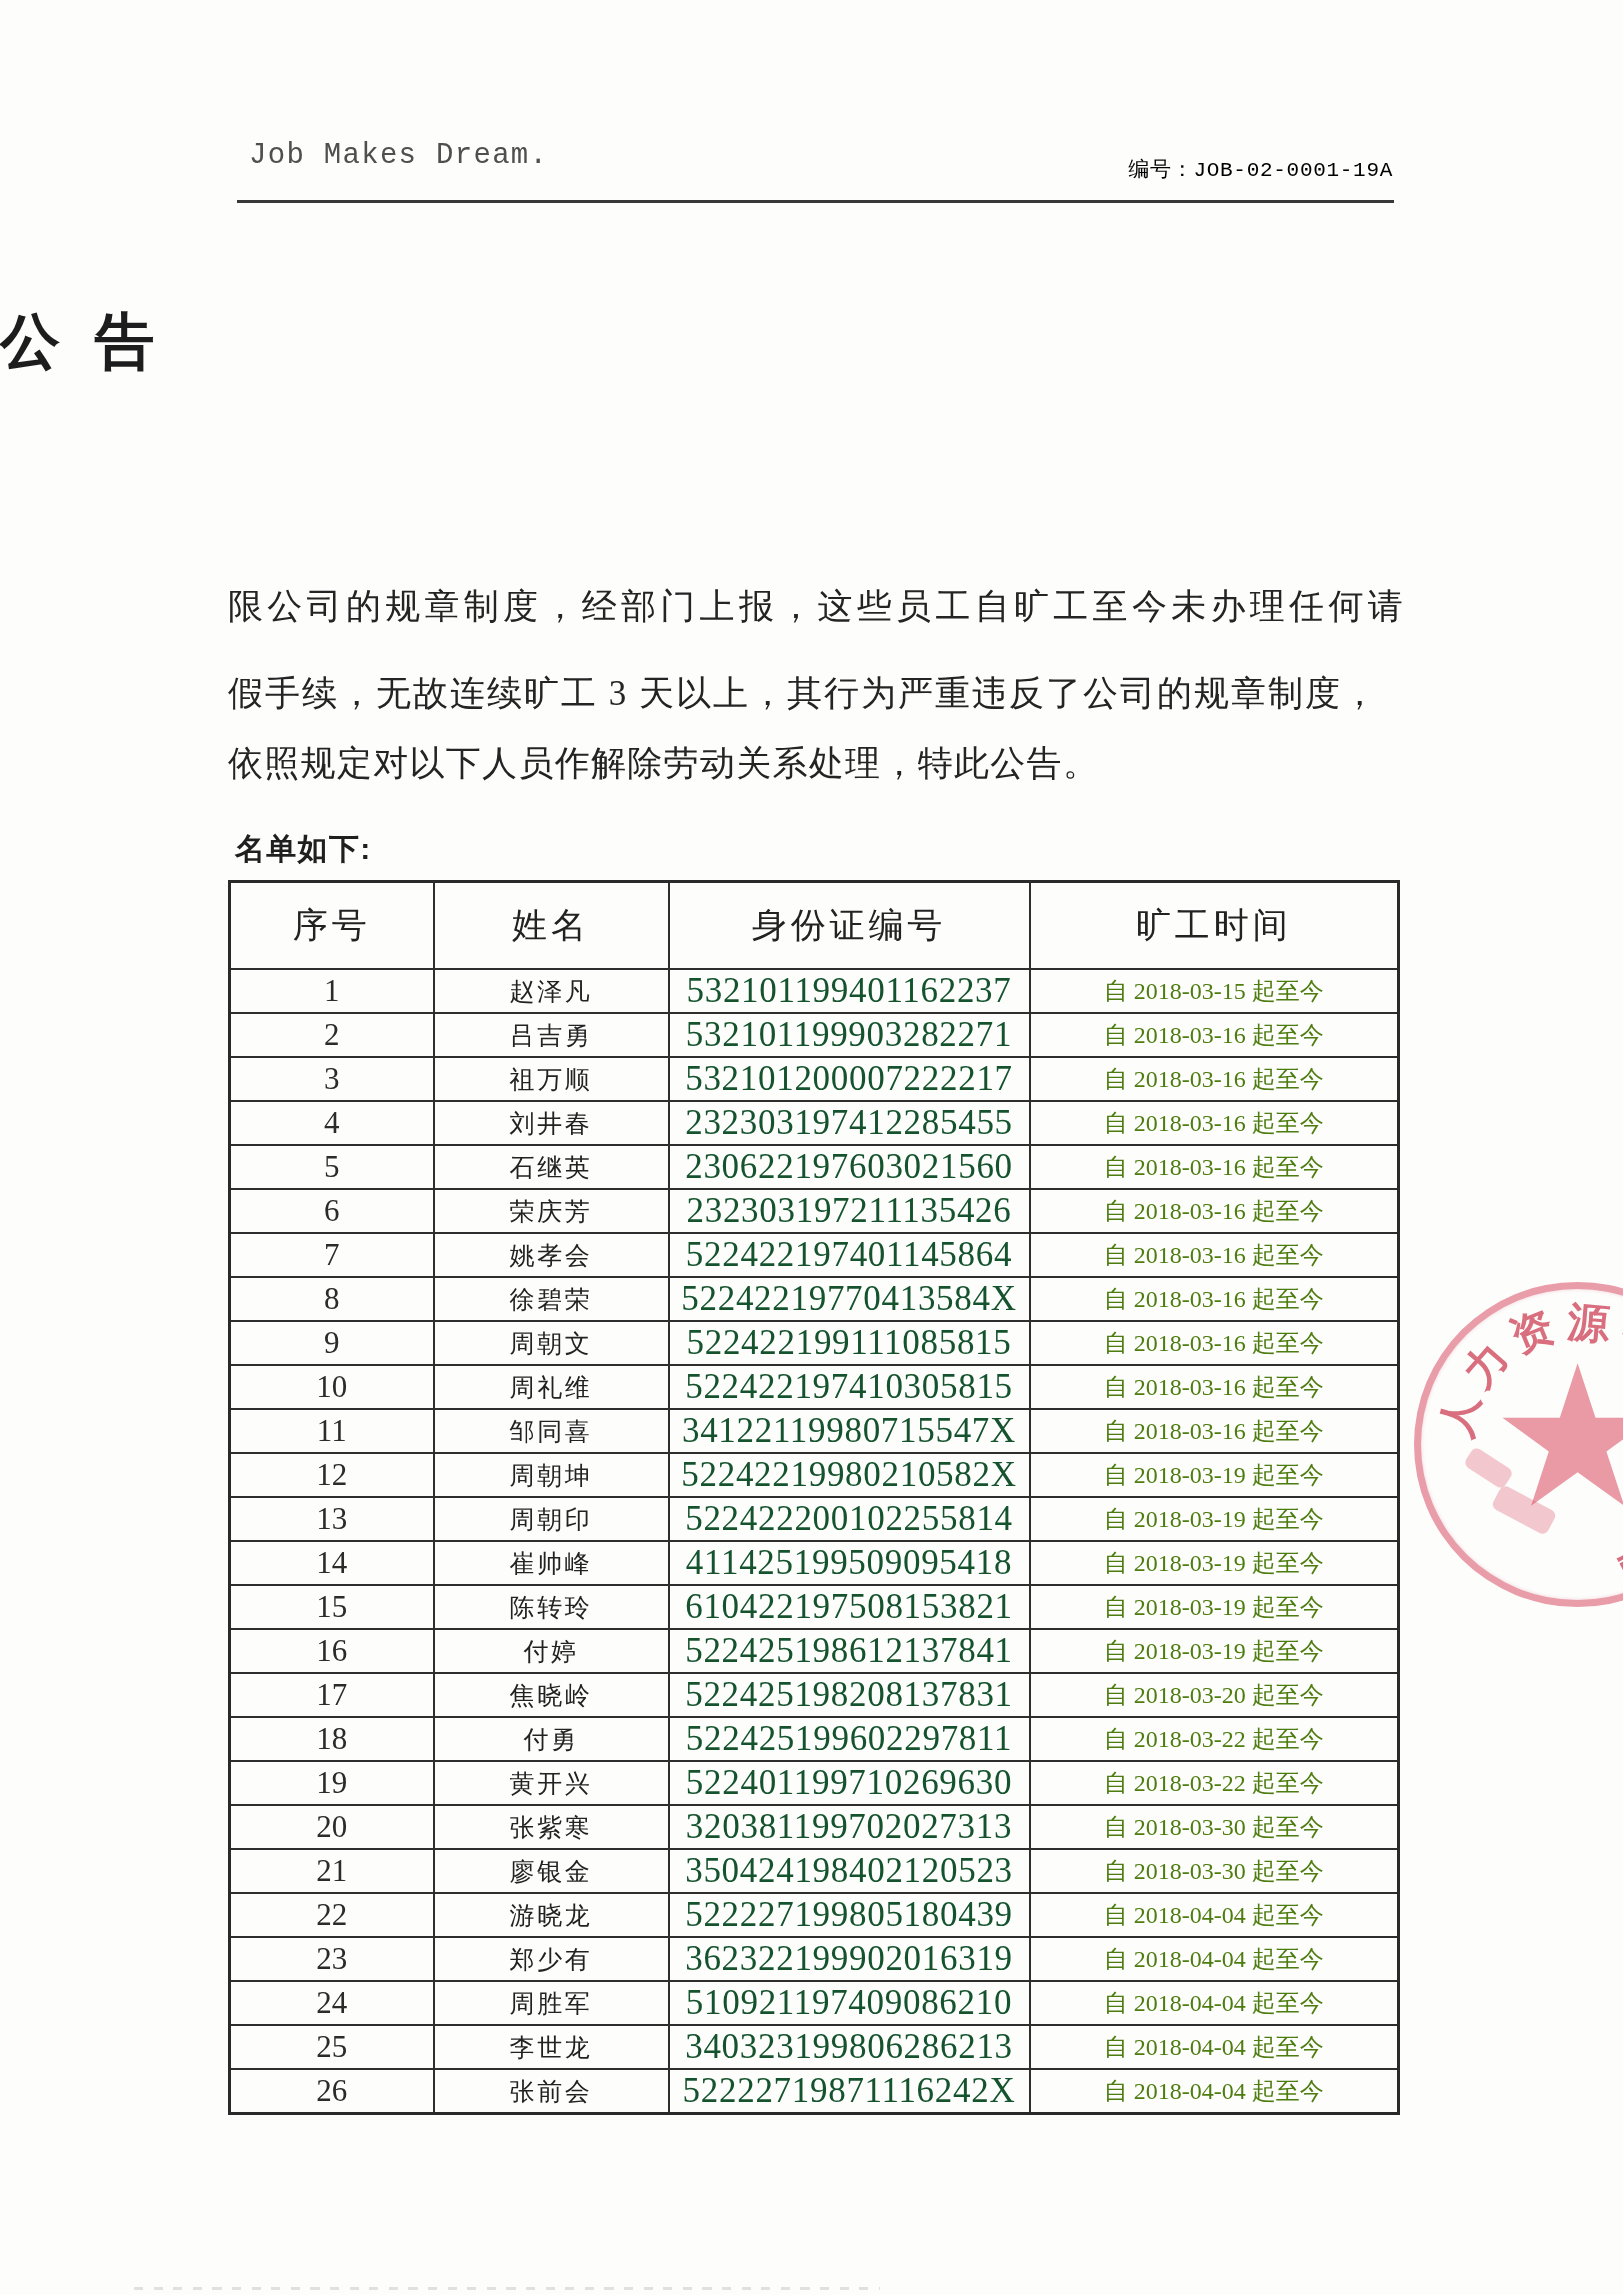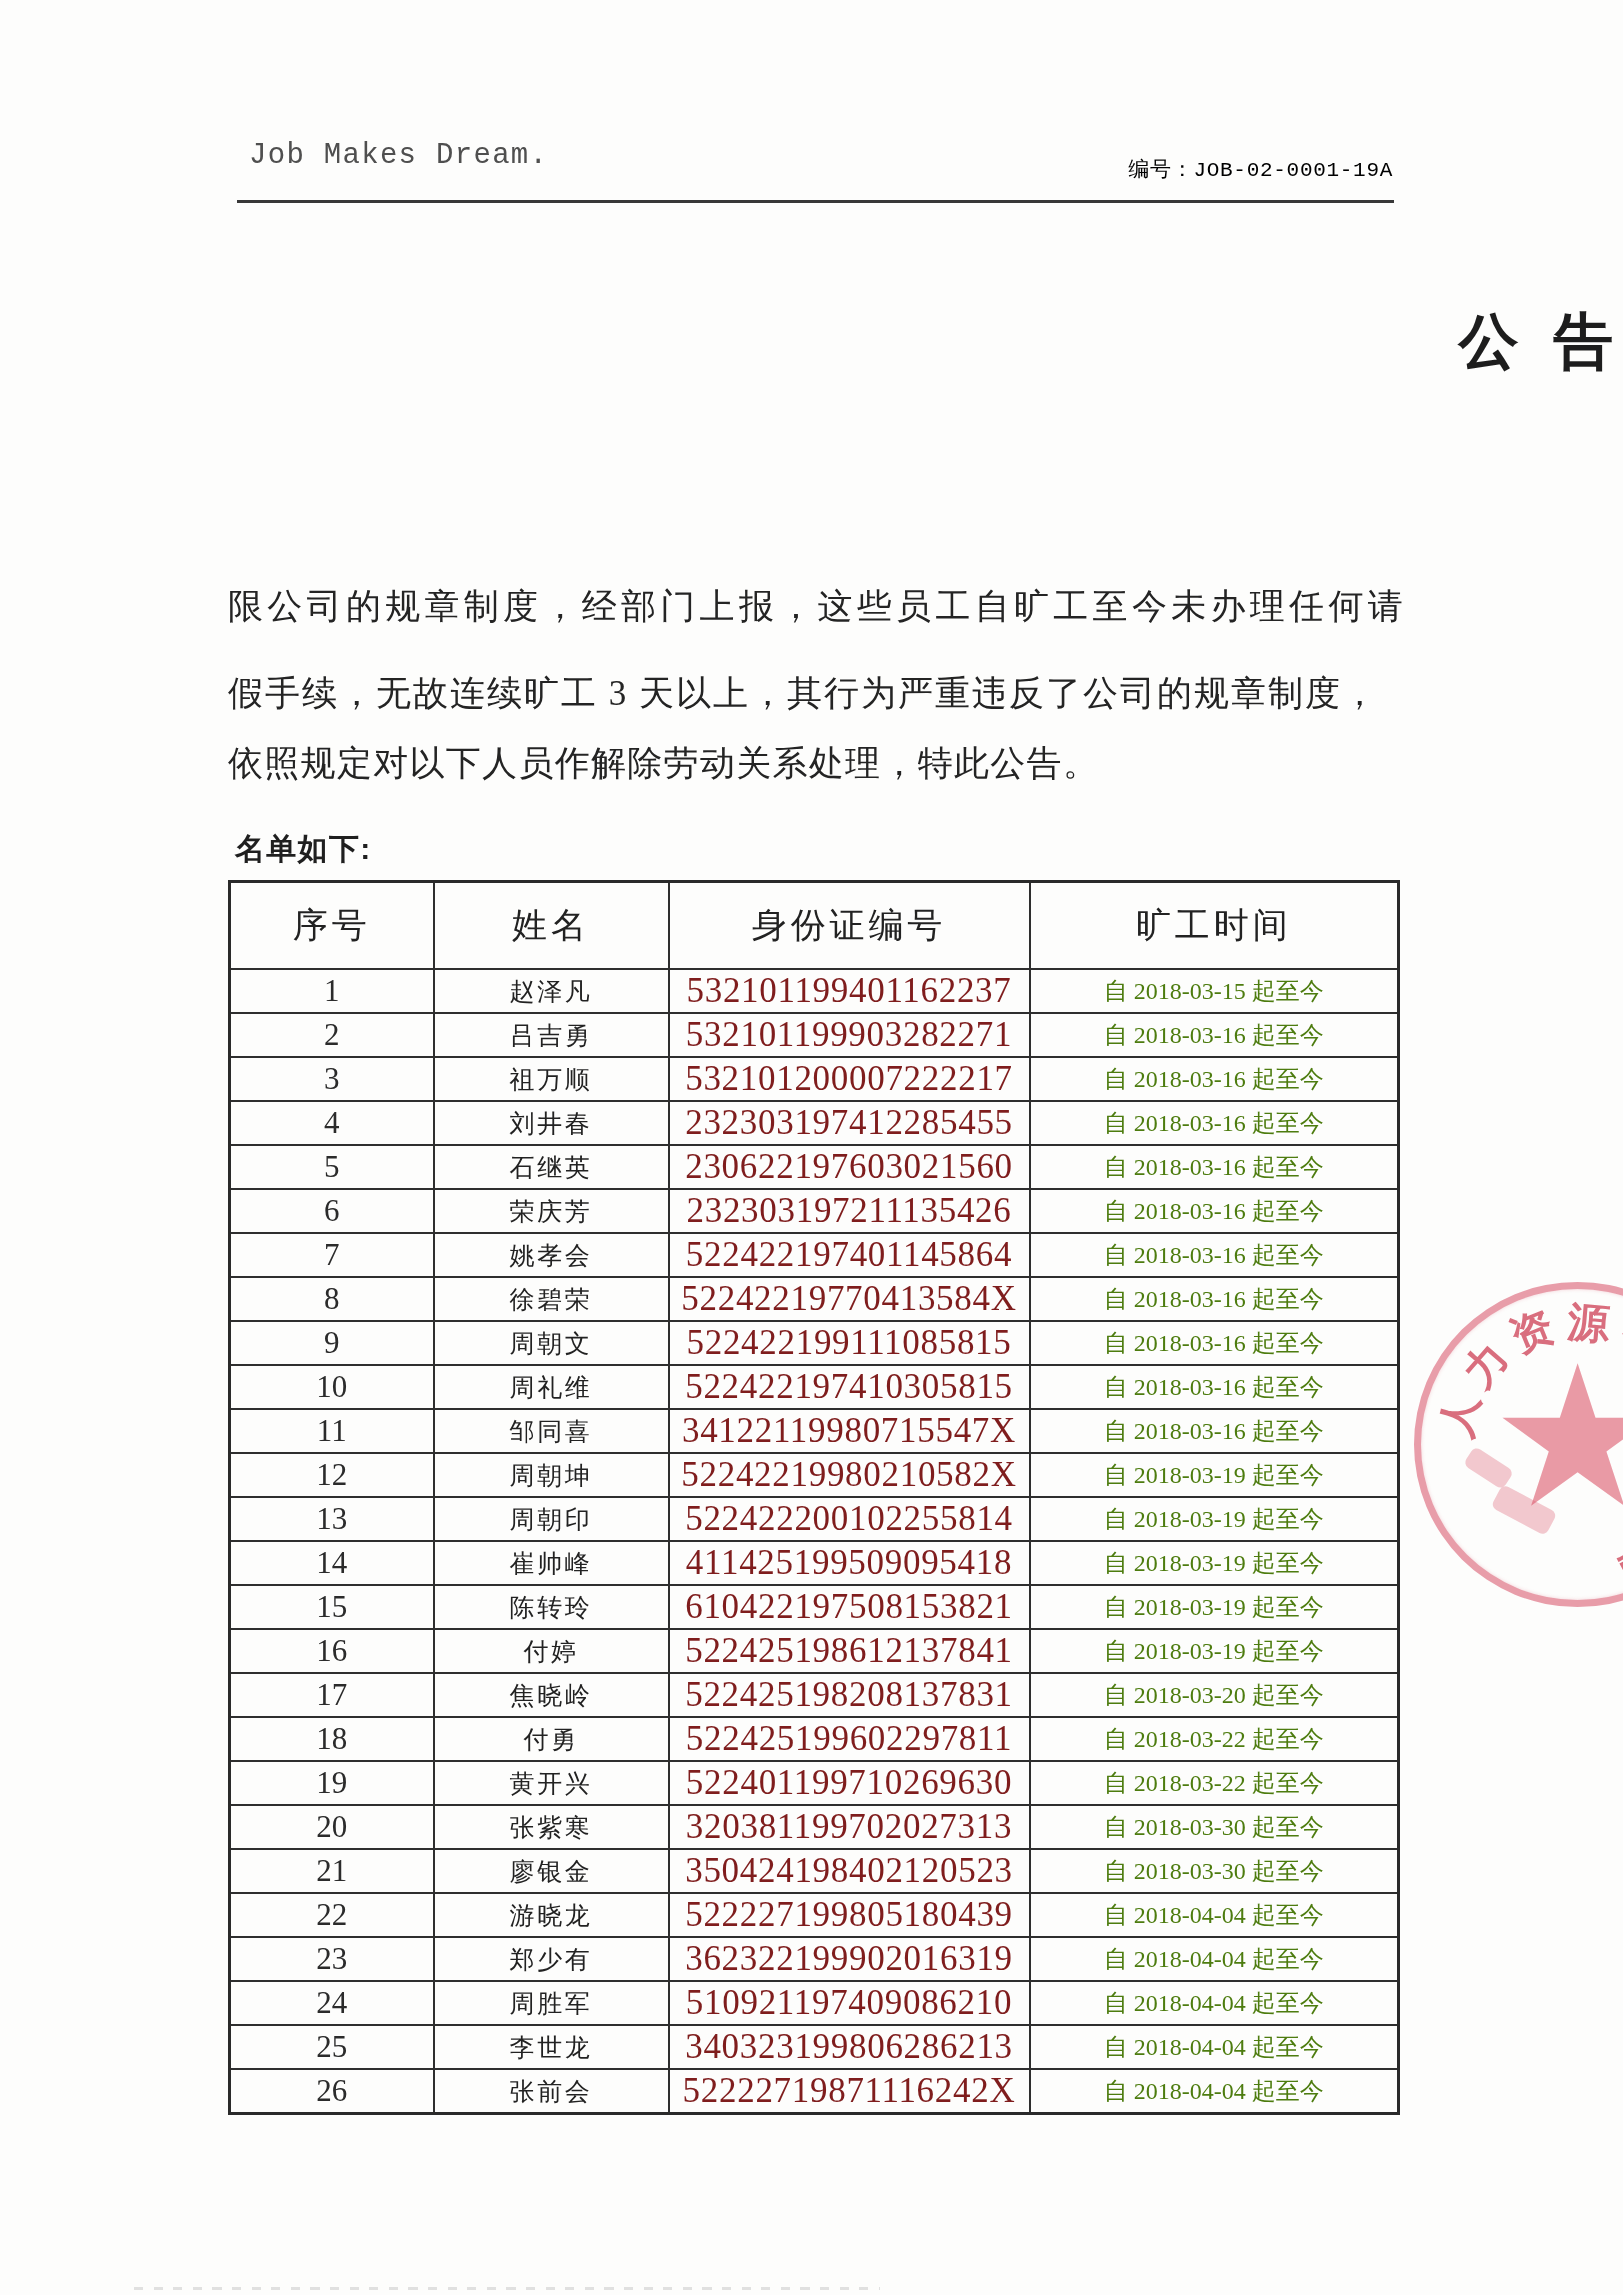--- a/index.html
+++ b/index.html
@@ -24,21 +24,21 @@
     font-size:21px;color:#000000;letter-spacing:0.7px;
     white-space:nowrap;
   }
   .hdr-rule{
     position:absolute;left:237px;top:200px;
     width:1157px;height:3.3px;background:#383838;
   }
   
   .doc-title{
     position:absolute;left:0;top:302px;width:100%;
-    text-align:right;
+    text-align:left;
     font-size:60px;font-weight:bold;color:#1d1d1d;
     letter-spacing:9.8px;white-space:nowrap;
   }
   
   .para-line{
     position:absolute;left:228px;width:1178px;
     font-size:35px;color:#242424;line-height:39px;
     white-space:nowrap;
   }
   .pl1{top:501px;padding-left:72px;letter-spacing:5.2px;}
@@ -63,21 +63,21 @@
     text-align:center;vertical-align:middle;
     padding:0;overflow:hidden;white-space:nowrap;
   }
   table.roster th{
     height:85px;font-size:35px;font-weight:normal;
     letter-spacing:3.9px;color:#222;
   }
   table.roster td{height:42px;}
   td.c-no{font-size:31px;color:#2b2b2b;}
   td.c-name{font-size:25px;letter-spacing:2.6px;color:#222;}
-  td.c-id{font-size:35px;letter-spacing:0.7px;color:#7f1d1d;margin-left:36px;}
+  td.c-id{font-size:35px;letter-spacing:0.7px;color:#14532d;margin-left:36px;}
   td.c-period{font-size:24px;letter-spacing:0px;color:#4d7c0f;}
   
   .seal{
     position:absolute;left:1414px;top:1282px;
     width:327px;height:325px;
     mix-blend-mode:multiply;
     pointer-events:none;
   }
   .seal-ring{
     position:absolute;left:0;top:0;right:0;bottom:0;

